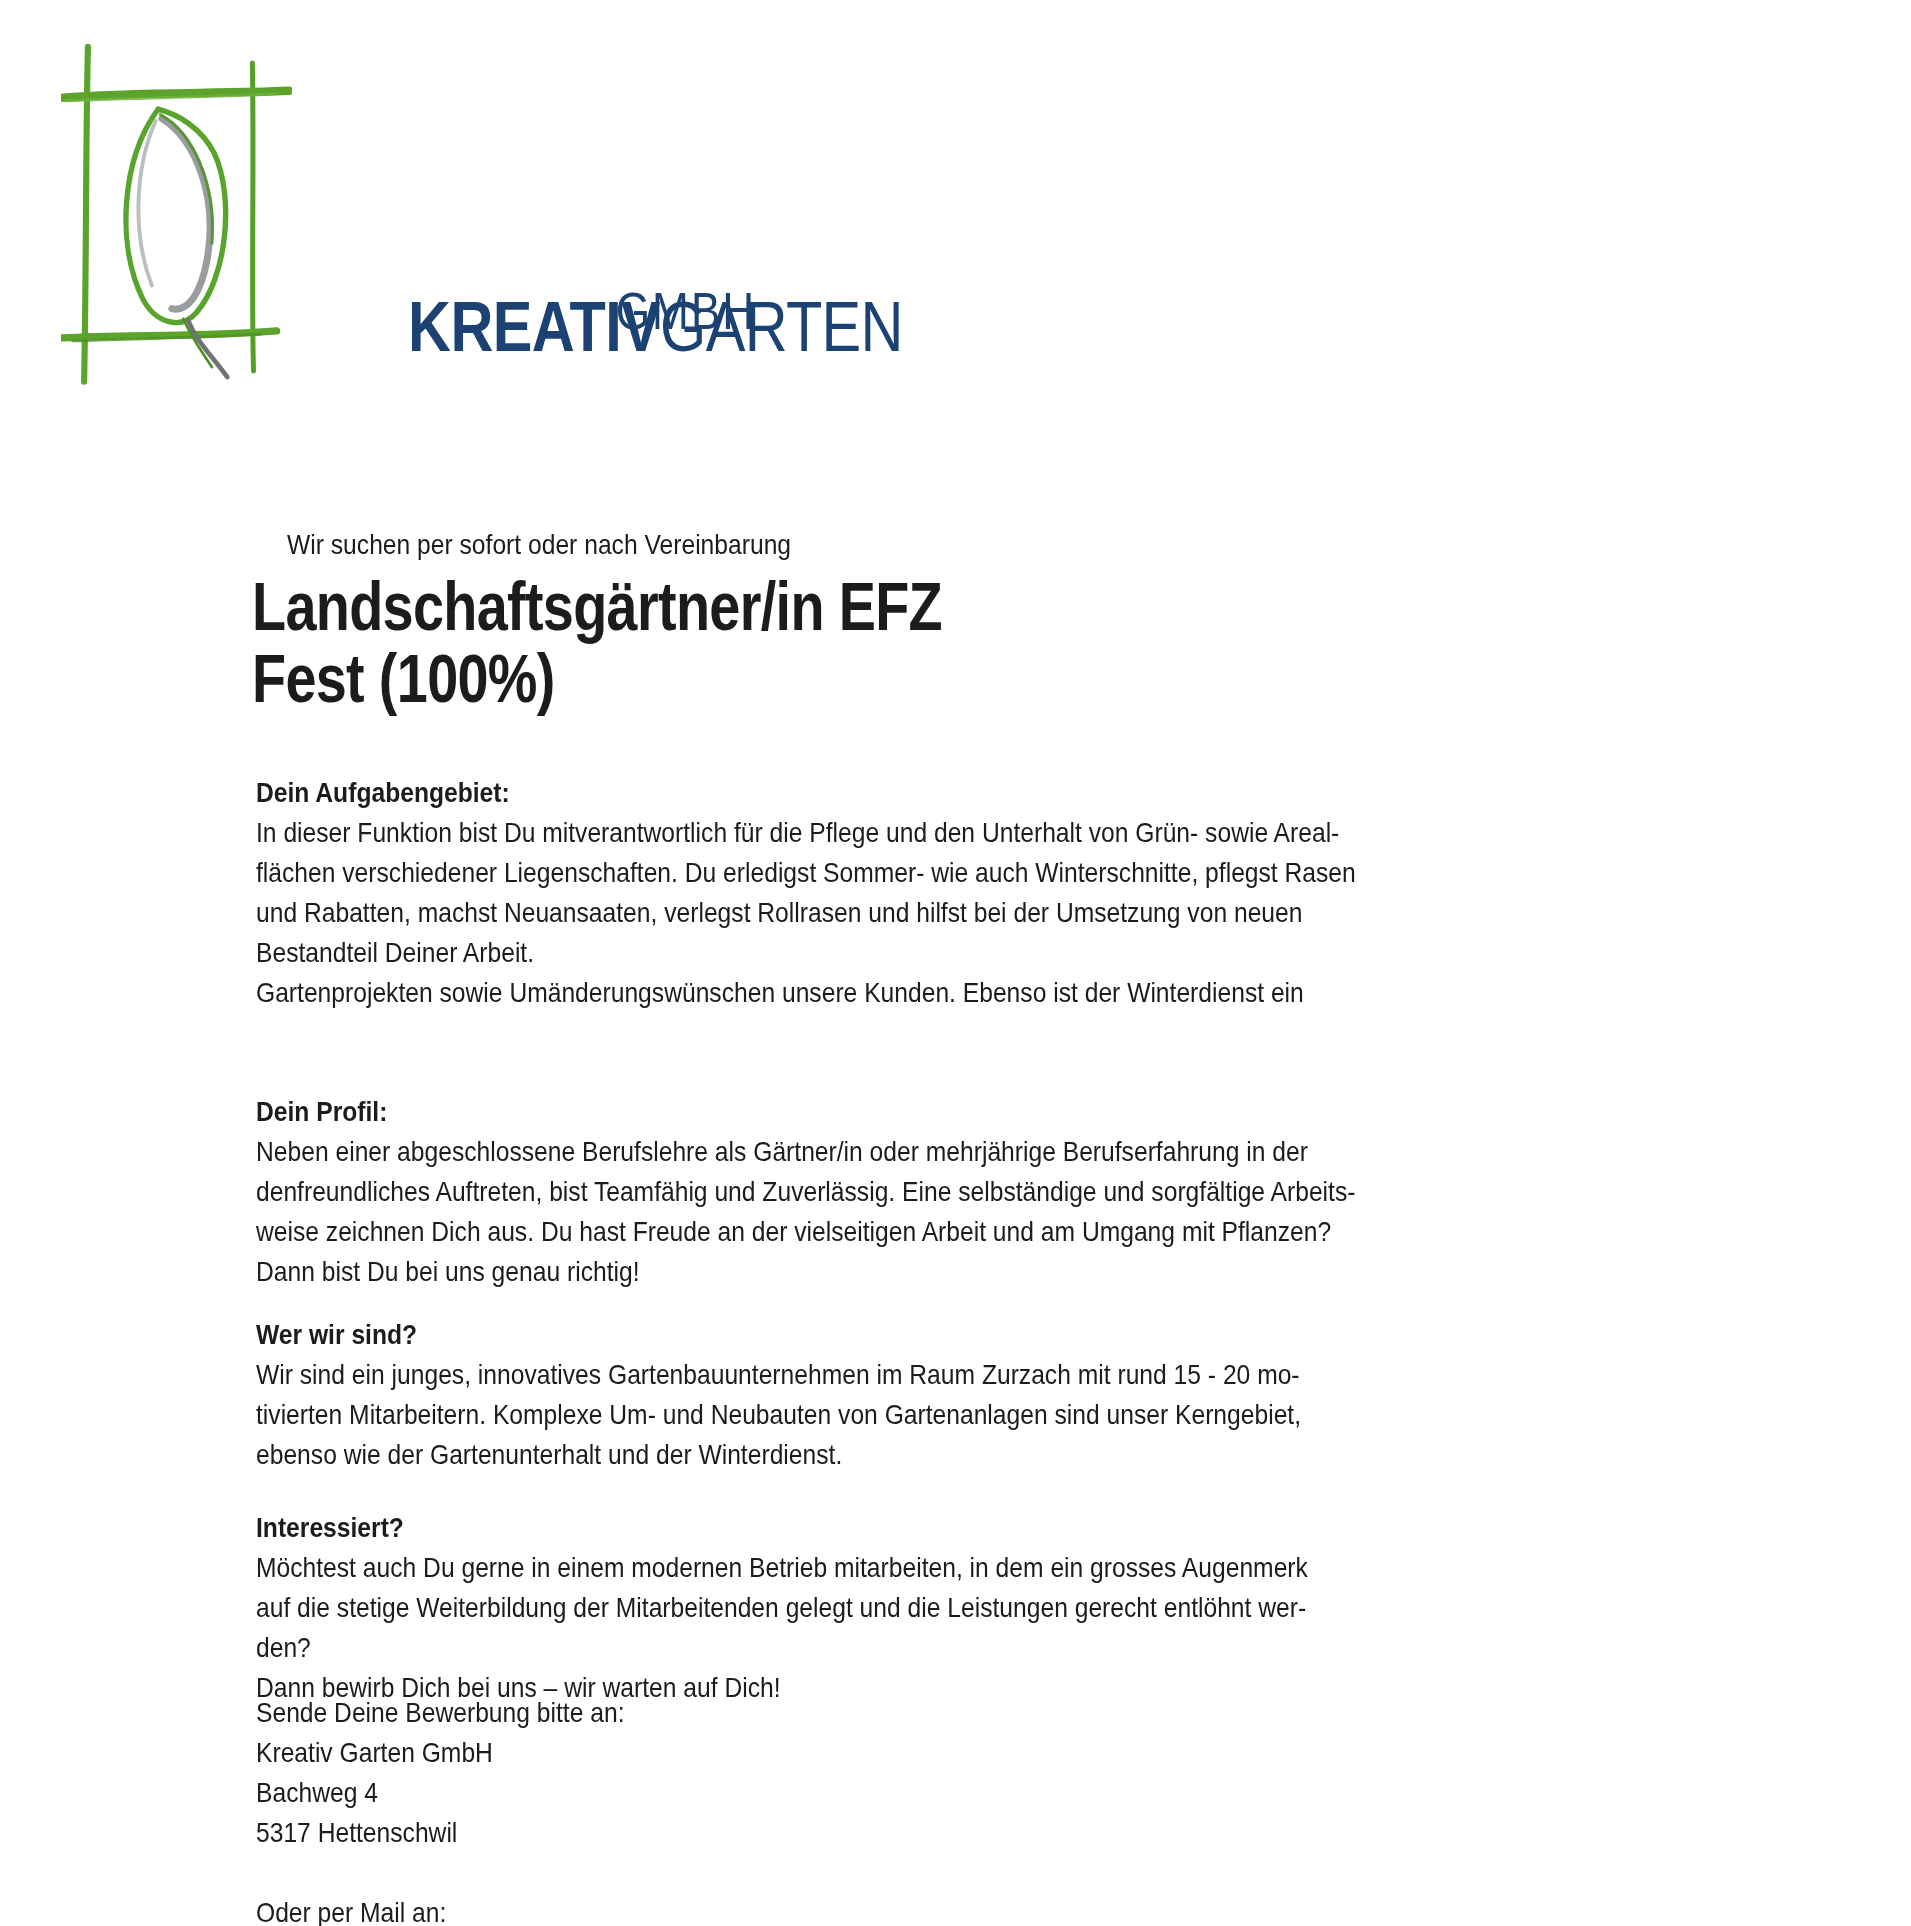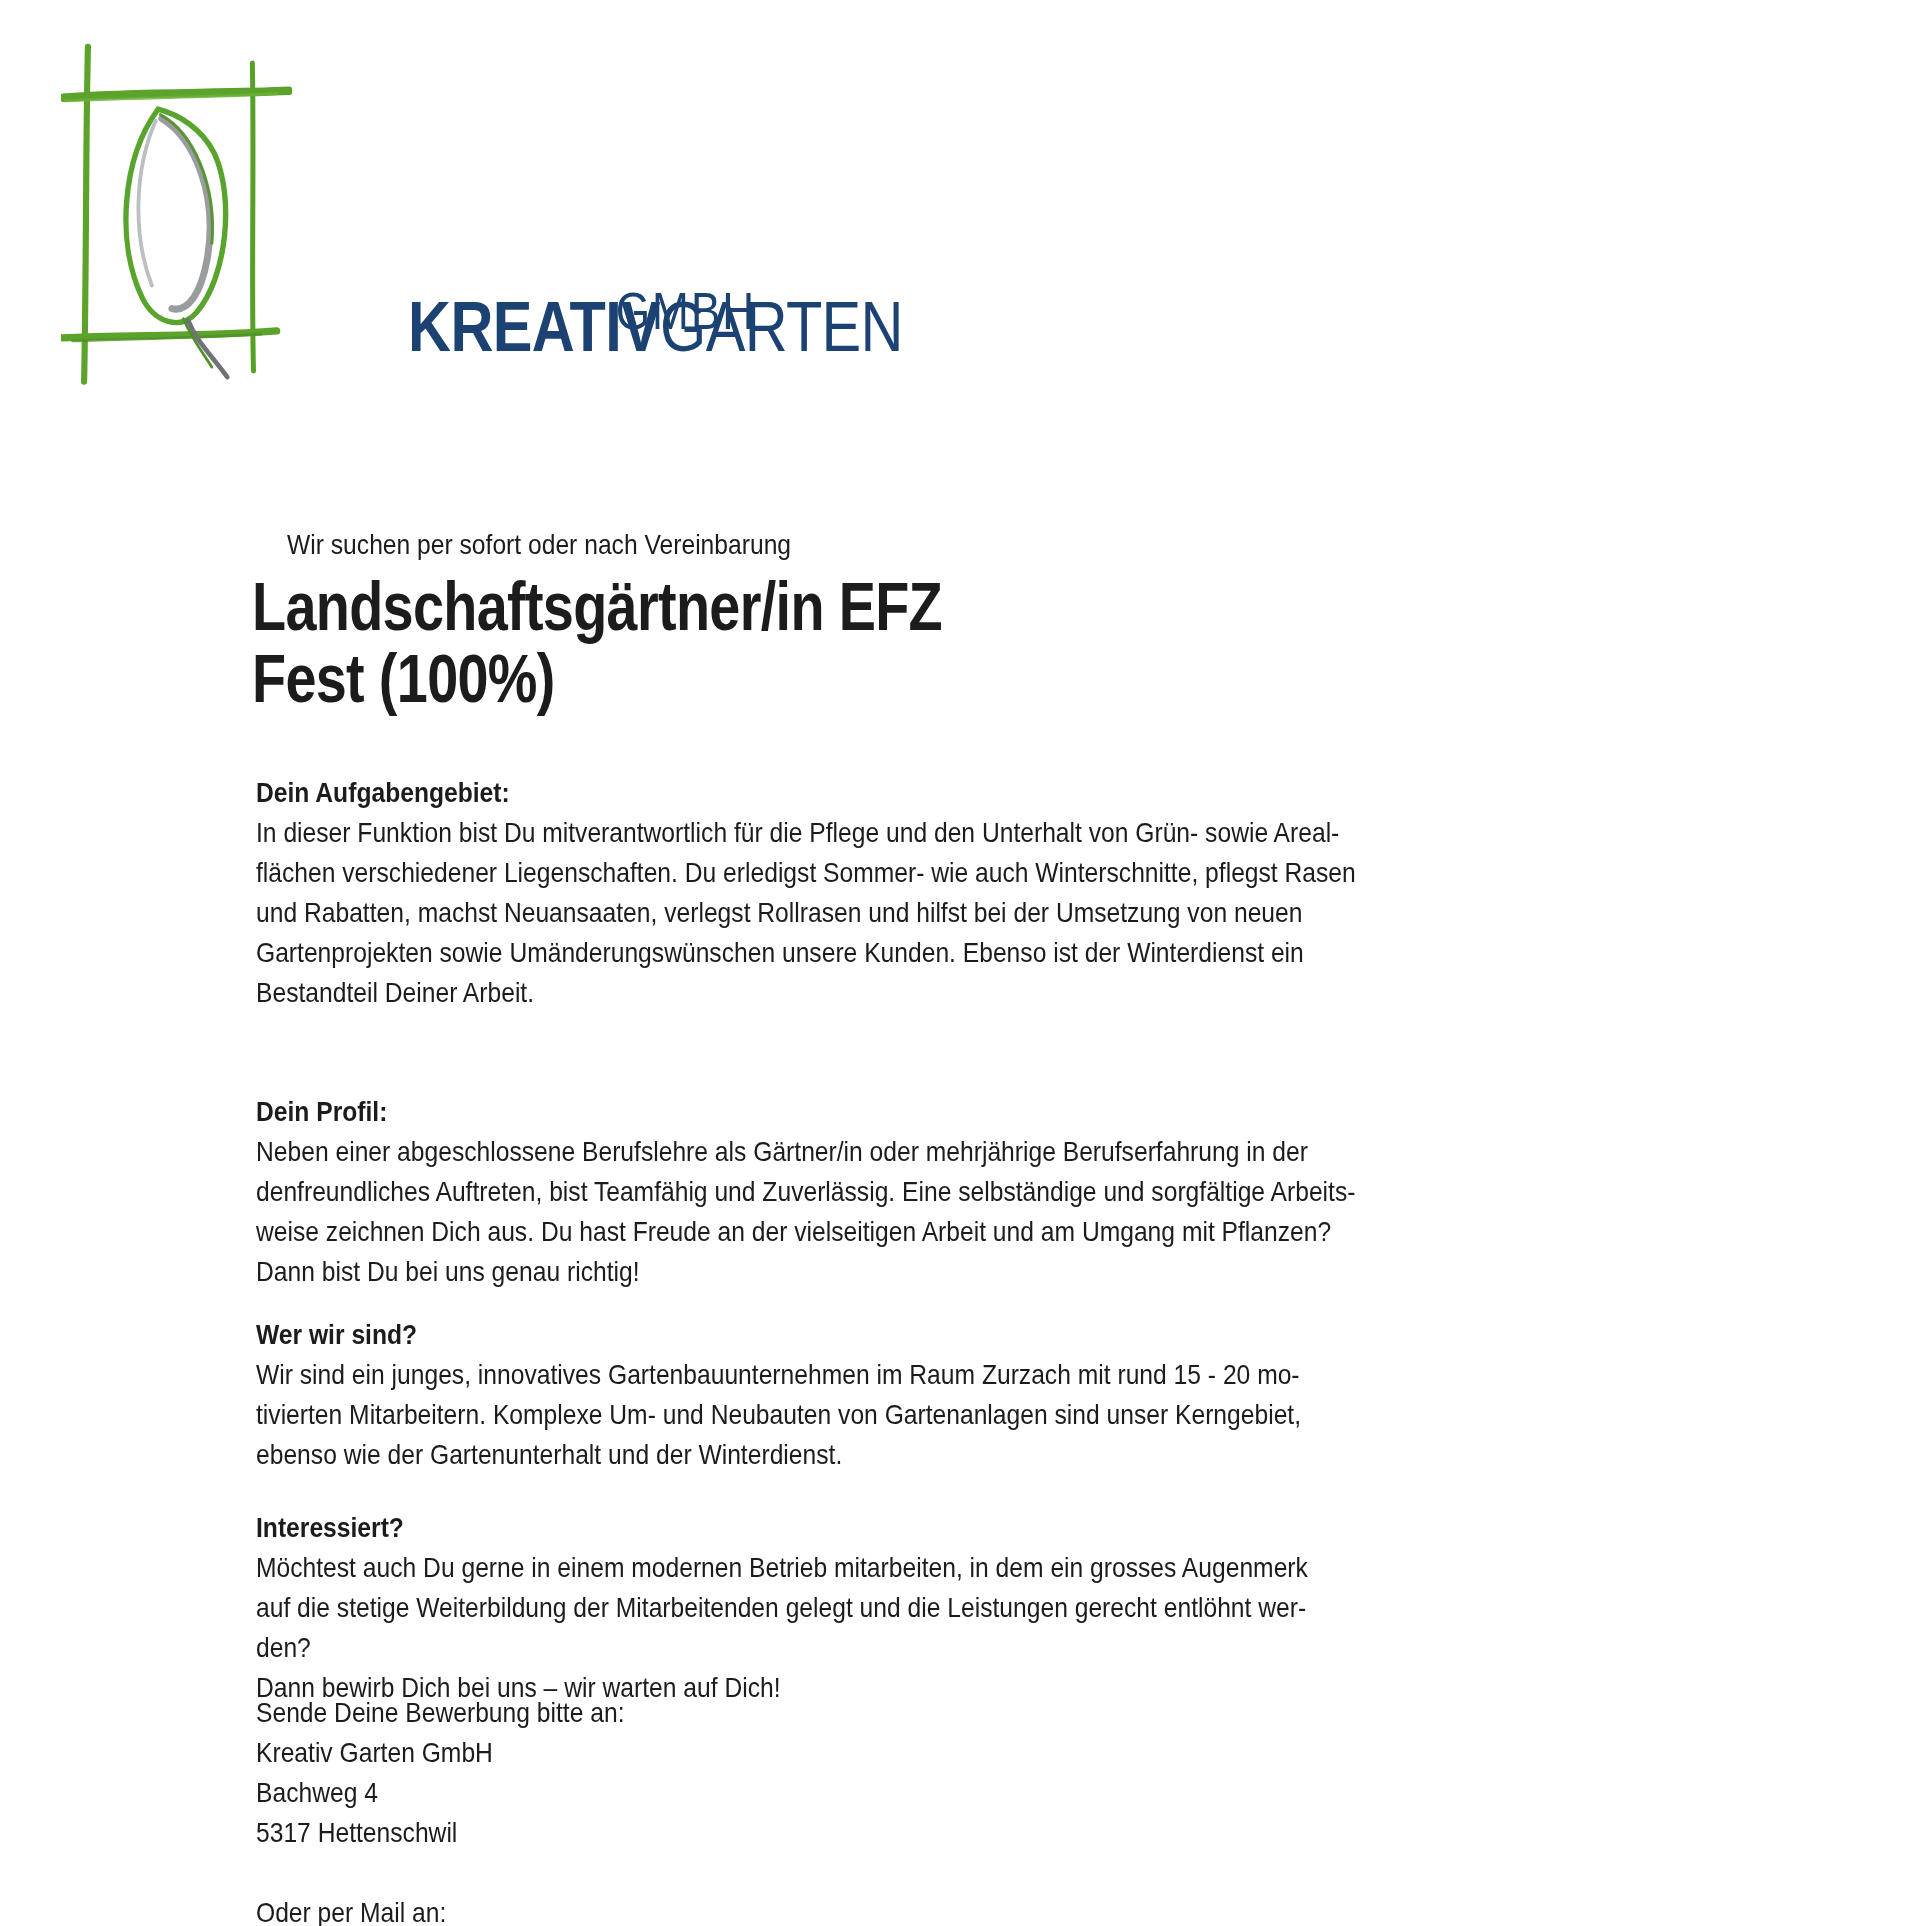--- a/index.html
+++ b/index.html
@@ -73,22 +73,22 @@
   <div class="abs title">
     <div class="title-line"><span class="cond">Landschaftsgärtner/in EFZ</span></div>
     <div class="title-line"><span class="cond">Fest (100%)</span></div>
   </div>
 
   <section class="abs textcol" style="top:725px">
     <div class="line heading"><span class="cond">Dein Aufgabengebiet:</span></div>
     <div class="line"><span class="cond">In dieser Funktion bist Du mitverantwortlich für die Pflege und den Unterhalt von Grün- sowie Areal-</span></div>
     <div class="line"><span class="cond">flächen verschiedener Liegenschaften. Du erledigst Sommer- wie auch Winterschnitte, pflegst Rasen</span></div>
     <div class="line"><span class="cond">und Rabatten, machst Neuansaaten, verlegst Rollrasen und hilfst bei der Umsetzung von neuen</span></div>
+    <div class="line"><span class="cond">Bestandteil Deiner Arbeit.</span></div>
     <div class="line"><span class="cond">Gartenprojekten sowie Umänderungswünschen unsere Kunden. Ebenso ist der Winterdienst ein</span></div>
-    <div class="line"><span class="cond">Bestandteil Deiner Arbeit.</span></div>
   </section>
 
   <section class="abs textcol" style="top:1044px">
     <div class="line heading"><span class="cond">Dein Profil:</span></div>
     <div class="line"><span class="cond">Neben einer abgeschlossene Berufslehre als Gärtner/in oder mehrjährige Berufserfahrung in der</span></div>
     <div class="line"><span class="cond">denfreundliches Auftreten, bist Teamfähig und Zuverlässig. Eine selbständige und sorgfältige Arbeits-</span></div>
     <div class="line"><span class="cond">weise zeichnen Dich aus. Du hast Freude an der vielseitigen Arbeit und am Umgang mit Pflanzen?</span></div>
     <div class="line"><span class="cond">Dann bist Du bei uns genau richtig!</span></div>
   </section>
 

